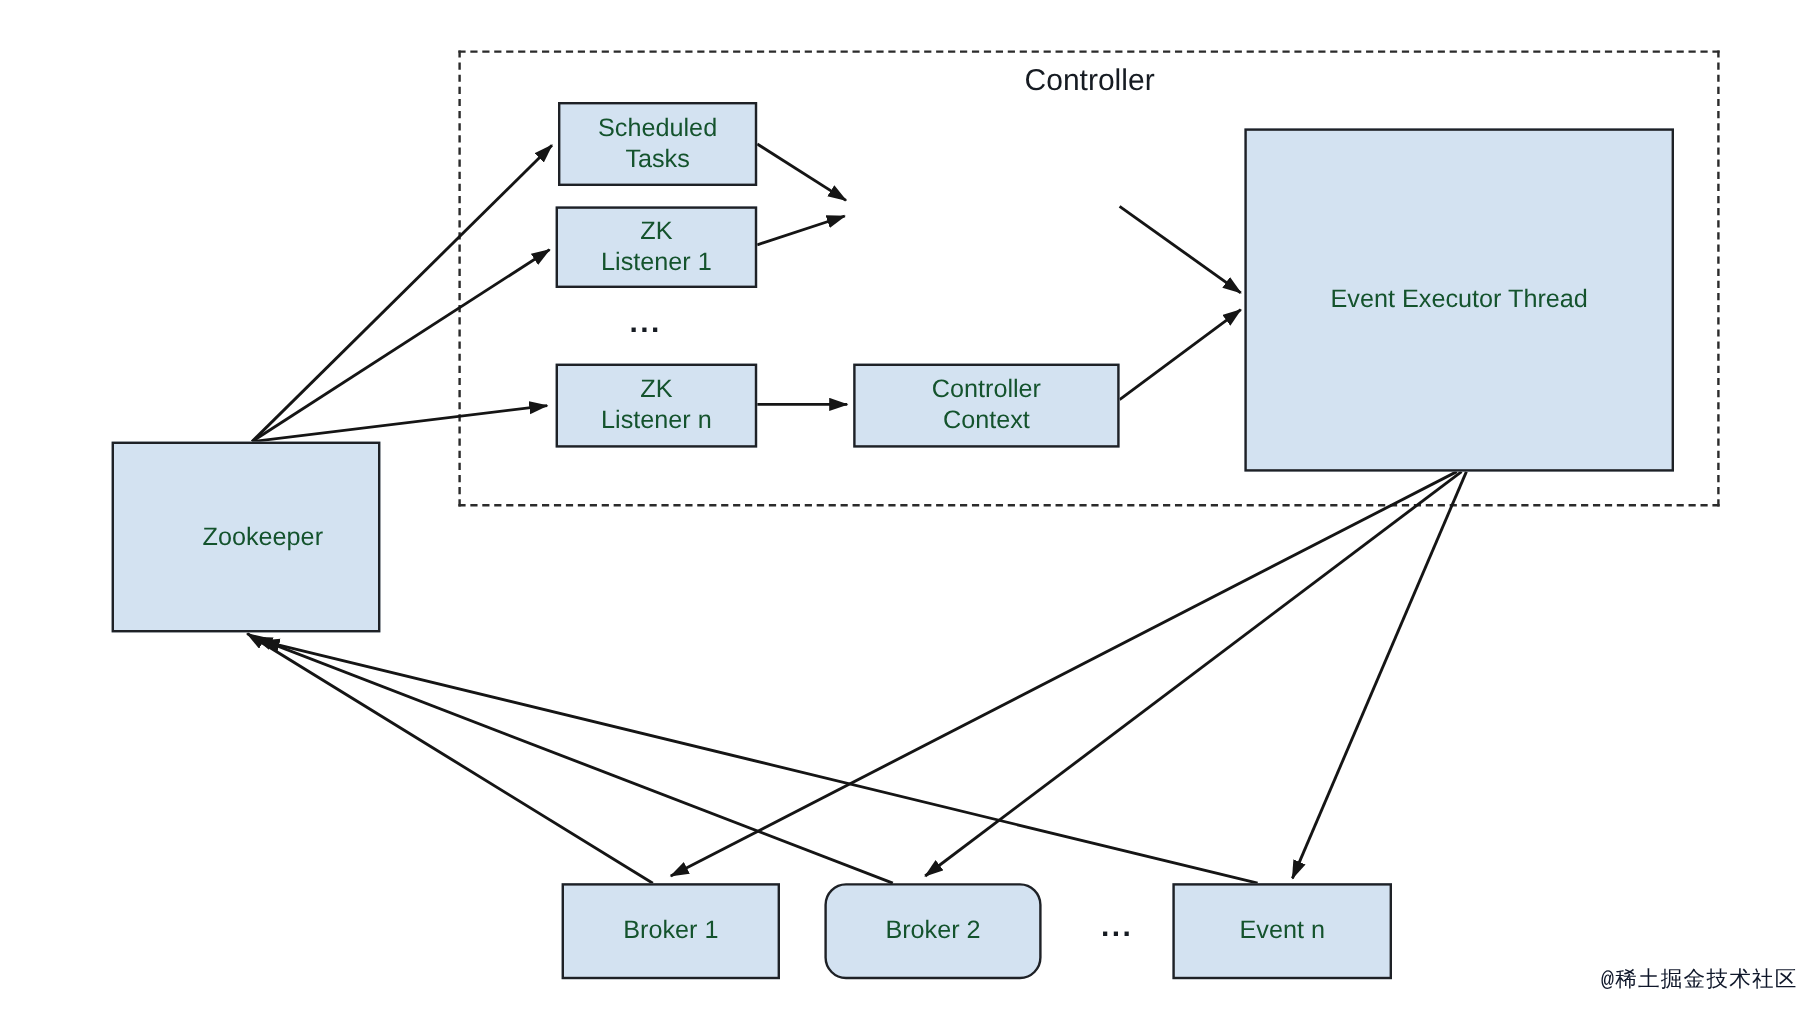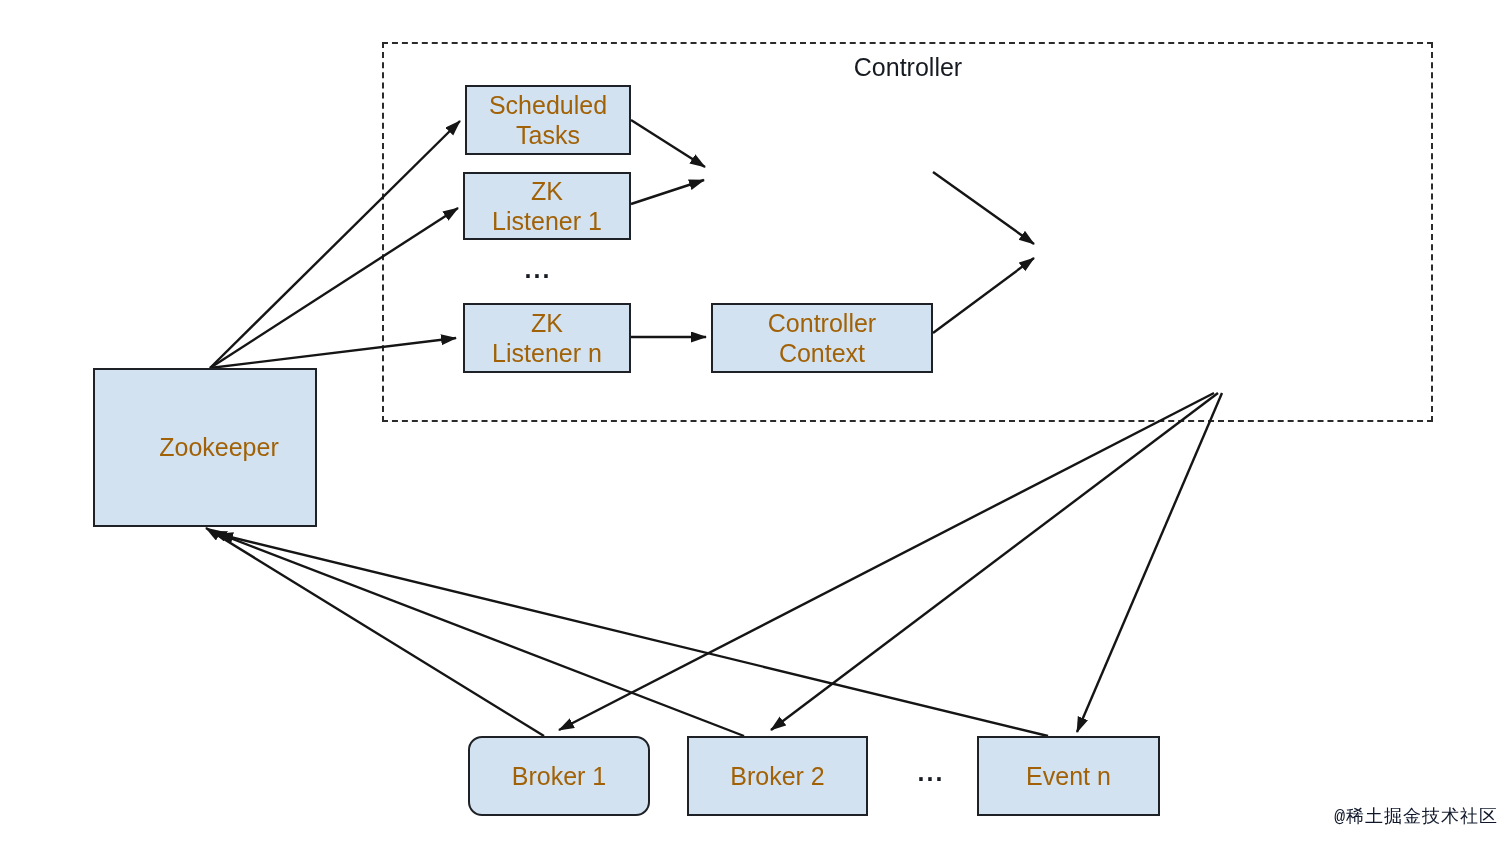--- a/index.html
+++ b/index.html
@@ -16,23 +16,23 @@
     box-sizing: border-box;
     background: #d3e2f1;
     border: 2.5px solid #1e2126;
     display: flex;
     align-items: center;
     justify-content: center;
     text-align: center;
     z-index: 2;
   }
   .node-label {
-    font-size: 25px;
+    font-size: 21px;
     line-height: 1.22;
-    color: #a16207;
+    color: #14532d;
     white-space: pre-line;
   }
   .group-box {
     position: absolute;
     box-sizing: border-box;
     border: 2px dashed #2b2b2b;
     background: transparent;
     z-index: 0;
   }
   .floating-label {
@@ -119,30 +119,33 @@
     <span class="node-label">ZK
 Listener n</span>
   </div>
 
 
   <div class="node" style="left:711px; top:303px; width:222px; height:70px;">
     <span class="node-label">Controller
 Context</span>
   </div>
 
+  <div class="node" style="left:1037px; top:107px; width:358px; height:286px;">
+    <span class="node-label">Event Executor Thread</span>
+  </div>
 
   <div class="node" style="left:93px; top:368px; width:224px; height:159px;padding-left:28px;">
     <span class="node-label">Zookeeper</span>
   </div>
 
-  <div class="node" style="left:468px; top:736px; width:182px; height:80px;border-radius:14px;">
+  <div class="node" style="left:468px; top:736px; width:182px; height:80px;">
     <span class="node-label">Broker 1</span>
   </div>
 
-  <div class="node" style="left:687px; top:736px; width:181px; height:80px;">
+  <div class="node" style="left:687px; top:736px; width:181px; height:80px;border-radius:18px;">
     <span class="node-label">Broker 2</span>
   </div>
 
   <div class="ellipsis" style="left:896px; top:758px; width:70px;">...</div>
 
   <div class="node" style="left:977px; top:736px; width:183px; height:80px;">
     <span class="node-label">Event n</span>
   </div>
 
   <div class="watermark">@稀土掘金技术社区</div>

